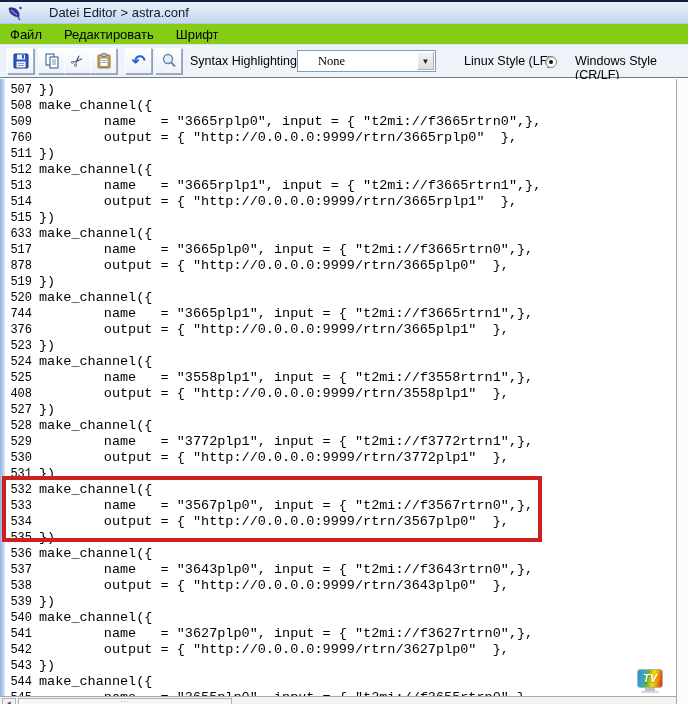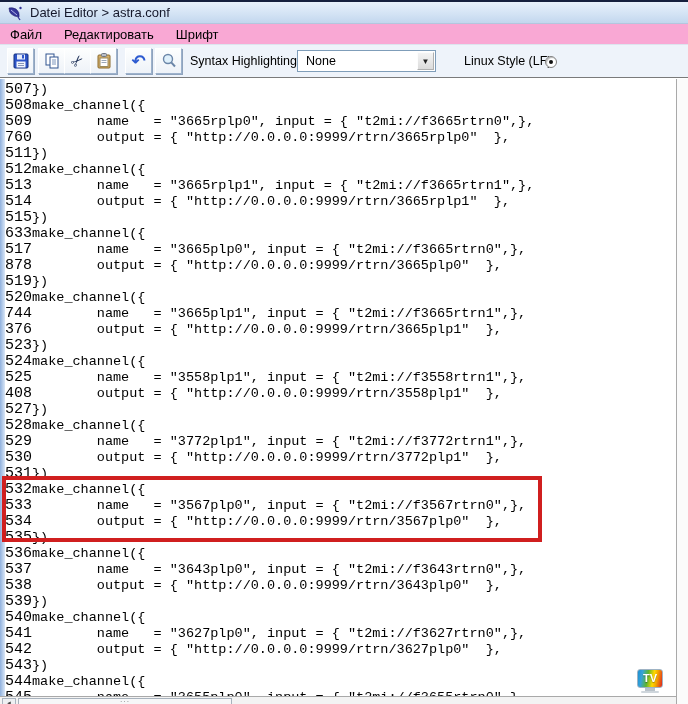--- a/index.html
+++ b/index.html
@@ -8,28 +8,28 @@
     font-family:"Liberation Sans", sans-serif;
     background:#ffffff;
     position:relative;
     border-top:2px solid #16203e;
   }
   
   .titlebar {
     height:22px; width:688px;
     background:linear-gradient(to bottom,#e8f1fb 0%,#d2e2f4 60%,#c3d7ee 100%);
     border-bottom:1px solid #b4c6de;
-    display:flex; align-items:center; padding-left:7px;
+    display:flex; align-items:center; padding-left:7px;gap:19px;
   }
   .titlebar .app-icon { width:16px; height:16px; margin-right:7px; flex:0 0 auto; }
   .titlebar .title-text { font-size:13px; color:#15182b; }
   
   .menubar {
     height:21px; width:688px;
-    background:#f9a8d4;
+    background:#84cc16;
     border-bottom:1px solid #dde4ee;
     display:flex; align-items:center; gap:22px; padding-left:10px;
   }
   .menubar .menu-item { font-size:13px; color:#000; cursor:default; }
   
   .toolbar {
     height:33px; width:688px;
     background:#eef3fa;
     border-bottom:1px solid #7a7a7a;
     position:relative;
@@ -41,21 +41,21 @@
     border-top-color:#ffffff; border-left-color:#ffffff;
     box-shadow:1px 1px 0 #8fa3bd;
     display:flex; align-items:center; justify-content:center;
   }
   .tb-label { position:absolute; font-size:12.5px; color:#000; top:9px; }
   .combo {
     position:absolute; left:297px; top:5px; width:139px; height:22px;
     background:#fff; border:1px solid #7f9db9;
     display:flex; align-items:center;
   }
-  .combo .combo-value { flex:1; font-size:12.5px; padding-left:8px; color:#000; }
+  .combo .combo-value { flex:1; font-size:12.5px; padding-left:20px; color:#000;font-family:Liberation Serif, serif; }
   .combo .combo-arrow {
     width:17px; height:18px; margin-right:1px;
     background:linear-gradient(to bottom,#f4f4f4,#dcdcdc);
     border:1px solid #b0b0b0; border-top-color:#fdfdfd; border-left-color:#fdfdfd;
     font-size:8px; color:#222; display:flex; align-items:center; justify-content:center;
   }
   .radio {
     position:absolute; top:11px; width:12px; height:12px; border-radius:50%;
     background:#fff; border:1px solid #808080;
     box-shadow:inset 1px 1px 1px #b9b9b9;
@@ -69,23 +69,23 @@
     position:absolute; left:0; top:77px; width:676px; height:627px;
     background:#fff; overflow:hidden;
   }
   .blue-edge {
     position:absolute; left:0; top:77px; width:5px; height:627px;
     background:linear-gradient(to right,#8fb0dd,#d9e6f6);
   }
   .code { position:absolute; left:5px; top:3px; }
   .code-row { display:flex; height:16px; line-height:16px; }
   .code-row .num {
-    width:27px; text-align:right; 
+    width:27px; text-align:right; margin-right:7px;
     font-family:"Liberation Mono","DejaVu Sans Mono",monospace;
-    font-size:15px; color:#000; white-space:pre;
+    font-size:12px; color:#000; white-space:pre;
   }
   .code-row .txt {
     font-family:"Liberation Mono","DejaVu Sans Mono",monospace;
     font-size:13.5px; color:#000; white-space:pre;
   }
   .highlight-box {
     position:absolute; left:2px; top:474px; width:540px; height:66px;
     border:4px solid #d01f1f; z-index:5; pointer-events:none;
   }
   
@@ -101,21 +101,21 @@
     position:absolute; left:2px; top:1px; width:14px; height:10px;
     background:#eef0f2; border:1px solid #aab4bf;
     font-size:6px; color:#444; text-align:center; line-height:9px;
   }
   .hscroll .h-thumb {
     position:absolute; left:18px; top:1px; width:214px; height:10px;
     background:#f6f7f8; border:1px solid #a8b2bd;
     font-size:7px; color:#888; text-align:center; line-height:6px; letter-spacing:1px;
   }
   
-  .tv-logo { position:absolute; left:637px; top:667px; width:26px; height:26px; }
+  .tv-logo { position:absolute; left:637px; top:667px; width:26px; height:26px;font-style:italic; }
   .tv-screen {
     width:26px; height:19px; border-radius:3px;
     background:linear-gradient(100deg,#1e8fd0 0%,#36a3d8 18%,#5cb52f 40%,#ffd800 62%,#f4a800 75%,#e02220 100%);
     border:1px solid #9fb3c4;
     color:#fff; font-weight:bold; font-size:11px; text-align:center; line-height:17px;
     text-shadow:0 1px 1px rgba(0,0,0,.35);
   }
   .tv-stand { width:10px; height:3px; background:#b9c2ca; margin:0 auto; }
   .tv-base  { width:18px; height:2px; background:#cfd6dc; margin:0 auto; border-radius:1px; }
 </style>
@@ -191,20 +191,21 @@
   <div class="combo">
     <span class="combo-value">None</span>
     <span class="combo-arrow">▼</span>
   </div>
 
   <span class="tb-label" style="left:464px;">Linux Style (LF)</span>
   <span class="radio" style="left:545px;">
     <span class="dot"></span>
   </span>
 
+  <span class="tb-label" style="left:575px;">Windows Style (CR/LF)</span>
 </div>
 
 <div class="editor">
   <div class="code" id="code-lines">
       <div class="code-row">
         <span class="num">507</span>
         <span class="txt">})</span>
       </div>
       <div class="code-row">
         <span class="num">508</span>

